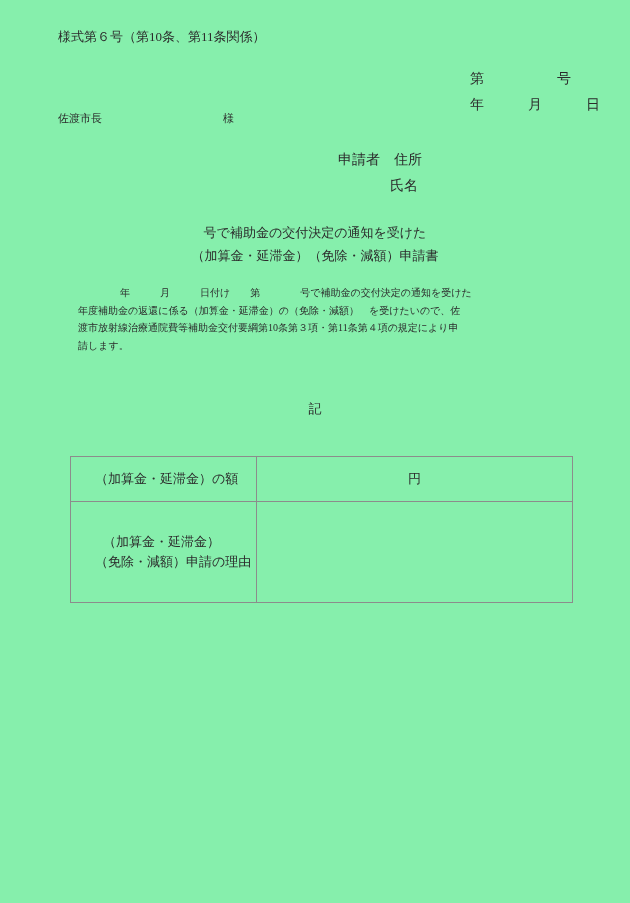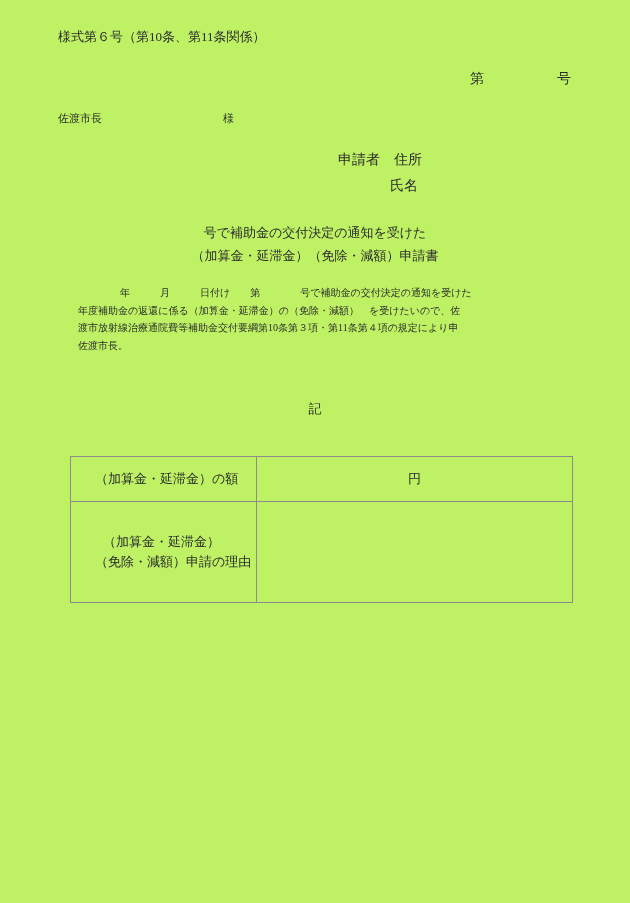--- a/index.html
+++ b/index.html
@@ -13,21 +13,21 @@
     position: relative;
     font-family: "Liberation Serif", "DejaVu Serif", serif;
     color: #2b2b2b;
     font-size: 13px;
     line-height: 1.55;
     overflow: hidden;
   }
   .page {
     position: absolute;
     inset: 0;
-    background: #bef264;
+    background: #86efac;
     font-family: Liberation Serif, serif;
   }
 
   
   .form-no {
     position: absolute;
     left: 58px;
     top: 27px;
     font-size: 13px;
     white-space: pre;
@@ -153,39 +153,40 @@
 </style>
 </head>
 <body>
 
 <div class="page">
 
   <div class="form-no">様式第６号（第10条、第11条関係）</div>
 
   <div class="doc-meta">
     <span class="meta-line">第　　　　　号</span>
+    <span class="meta-line">年　　　月　　　日</span>
   </div>
 
   <div class="addressee">佐渡市長　　　　　　　　　　　様</div>
 
   <div class="applicant">
     <span class="app-row">申請者　住所</span>
     <span class="app-row indent">氏名</span>
   </div>
 
   <div class="doc-title">
     <span class="title-line">号で補助金の交付決定の通知を受けた</span>
     <span class="title-line">（加算金・延滞金）（免除・減額）申請書</span>
   </div>
 
   <div class="body-text">
     <span class="body-line lead">年　　　月　　　日付け　　第　　　　号で補助金の交付決定の通知を受けた</span>
     <span class="body-line">年度補助金の返還に係る（加算金・延滞金）の（免除・減額）　を受けたいので、佐</span>
     <span class="body-line">渡市放射線治療通院費等補助金交付要綱第10条第３項・第11条第４項の規定により申</span>
-    <span class="body-line">佐渡市長。</span>
+    <span class="body-line">請します。</span>
   </div>
 
   <div class="ki-mark">記</div>
 
   <table class="form-table">
     <tbody>
       <tr class="row-amount">
         <td class="label-cell">
           <span class="lbl-line">（加算金・延滞金）の額</span>
         </td>

